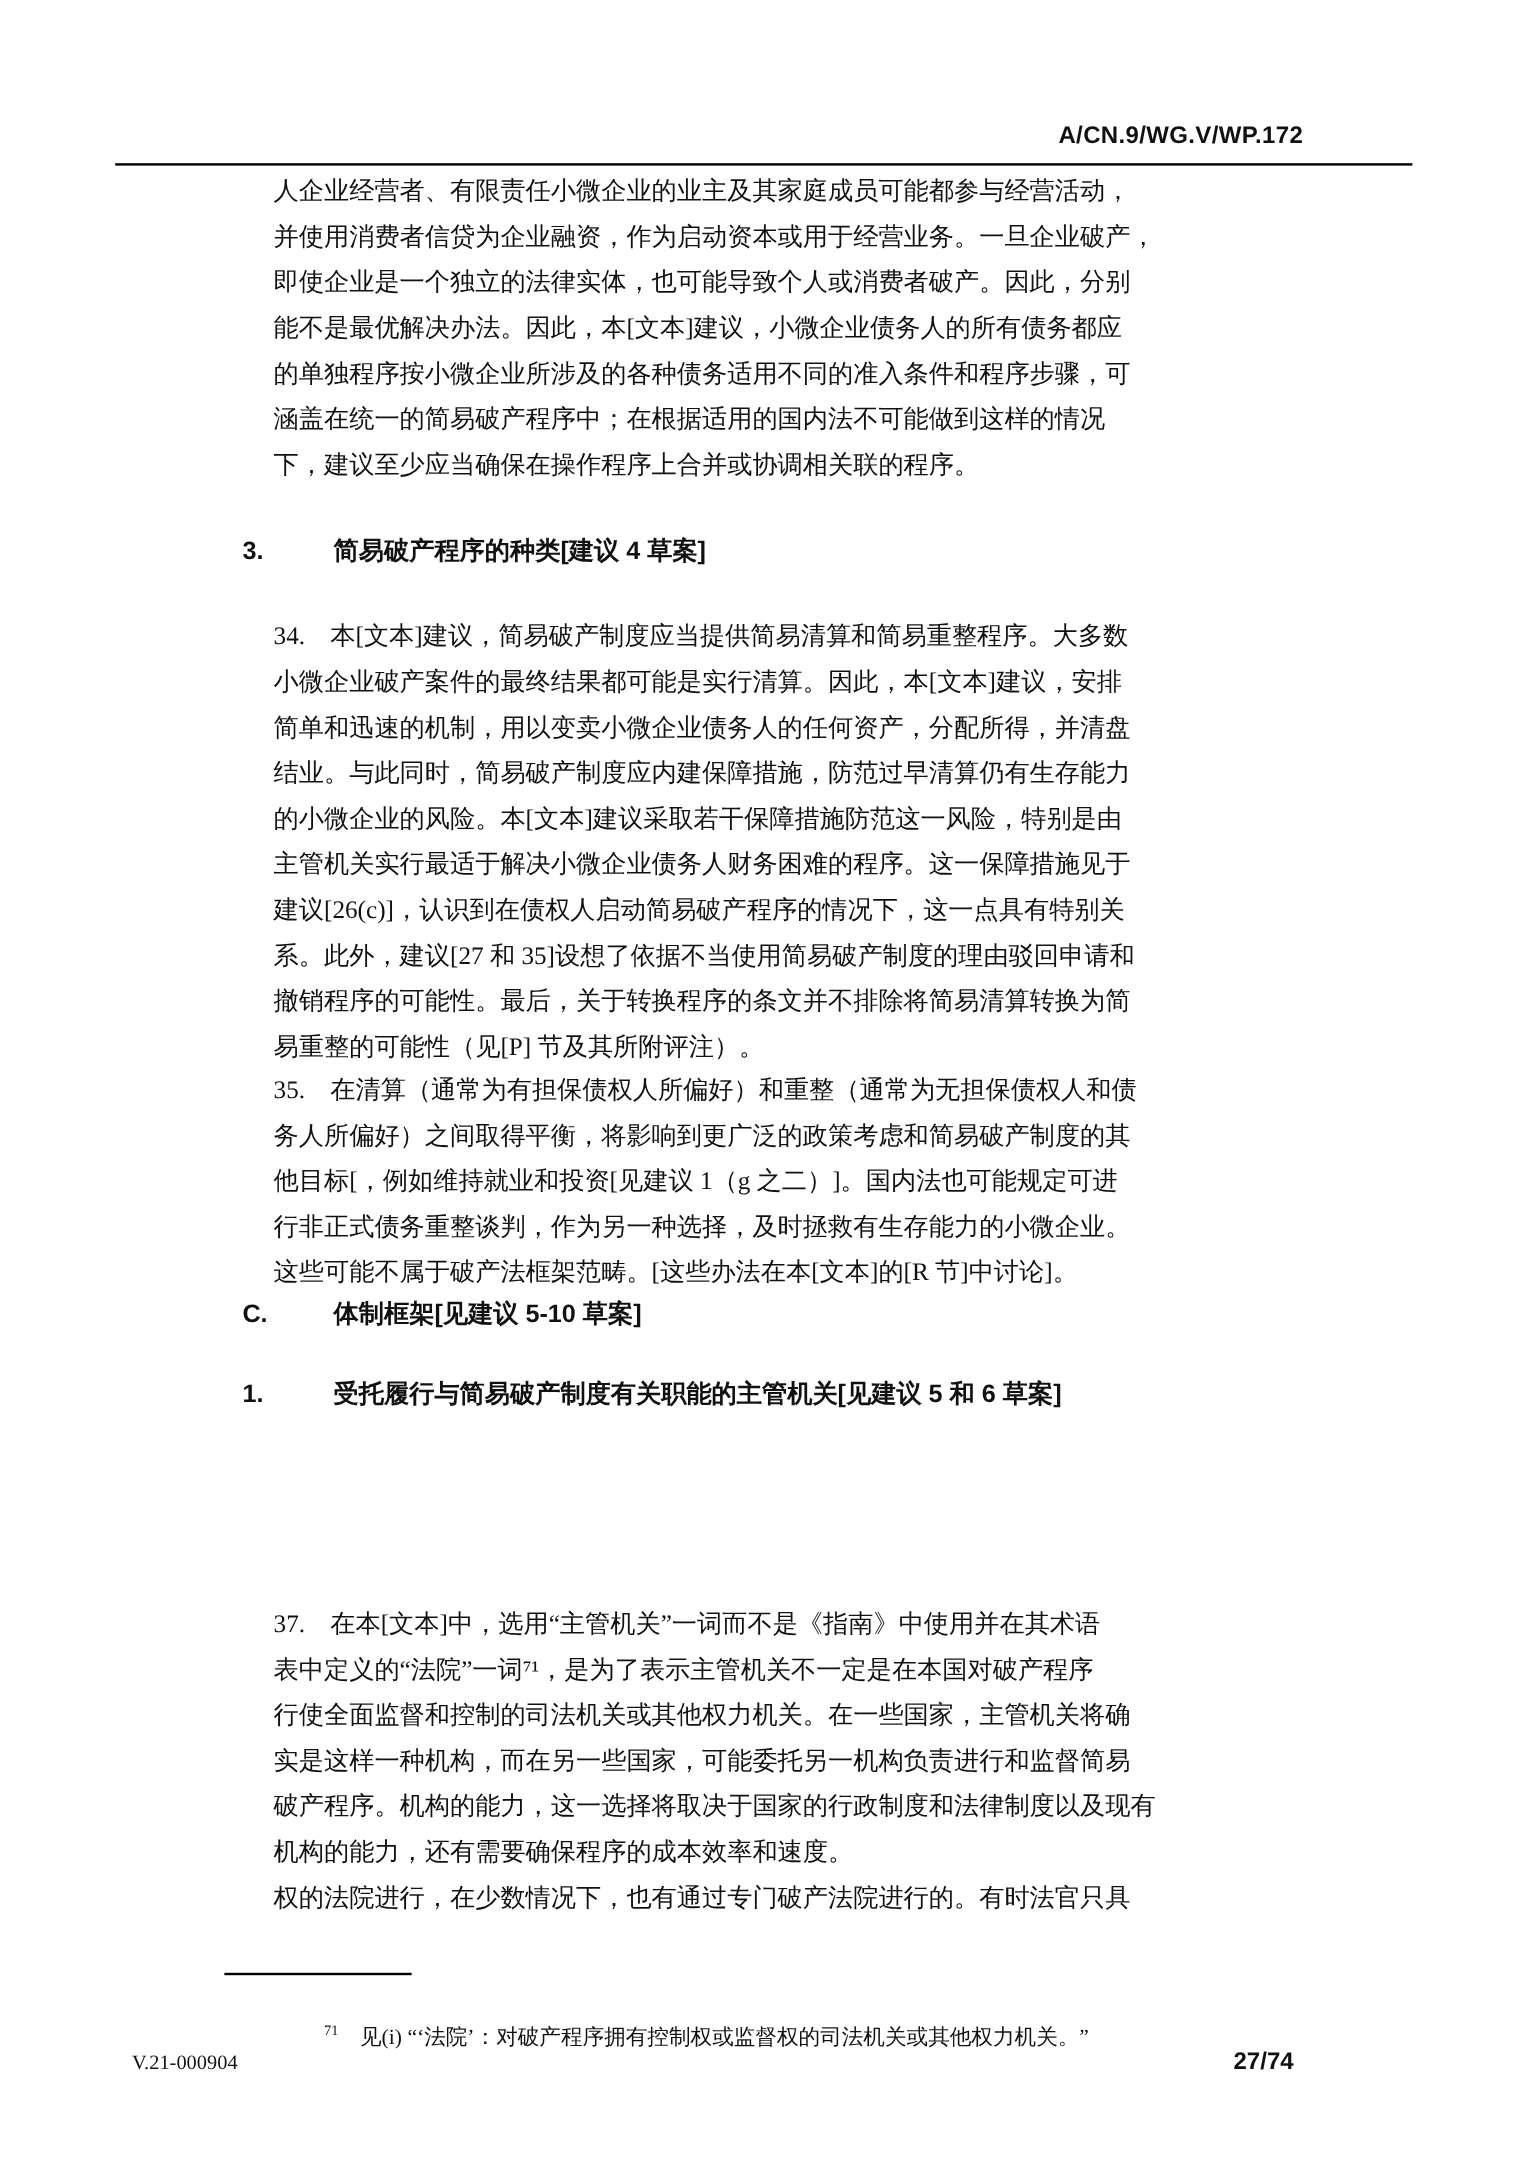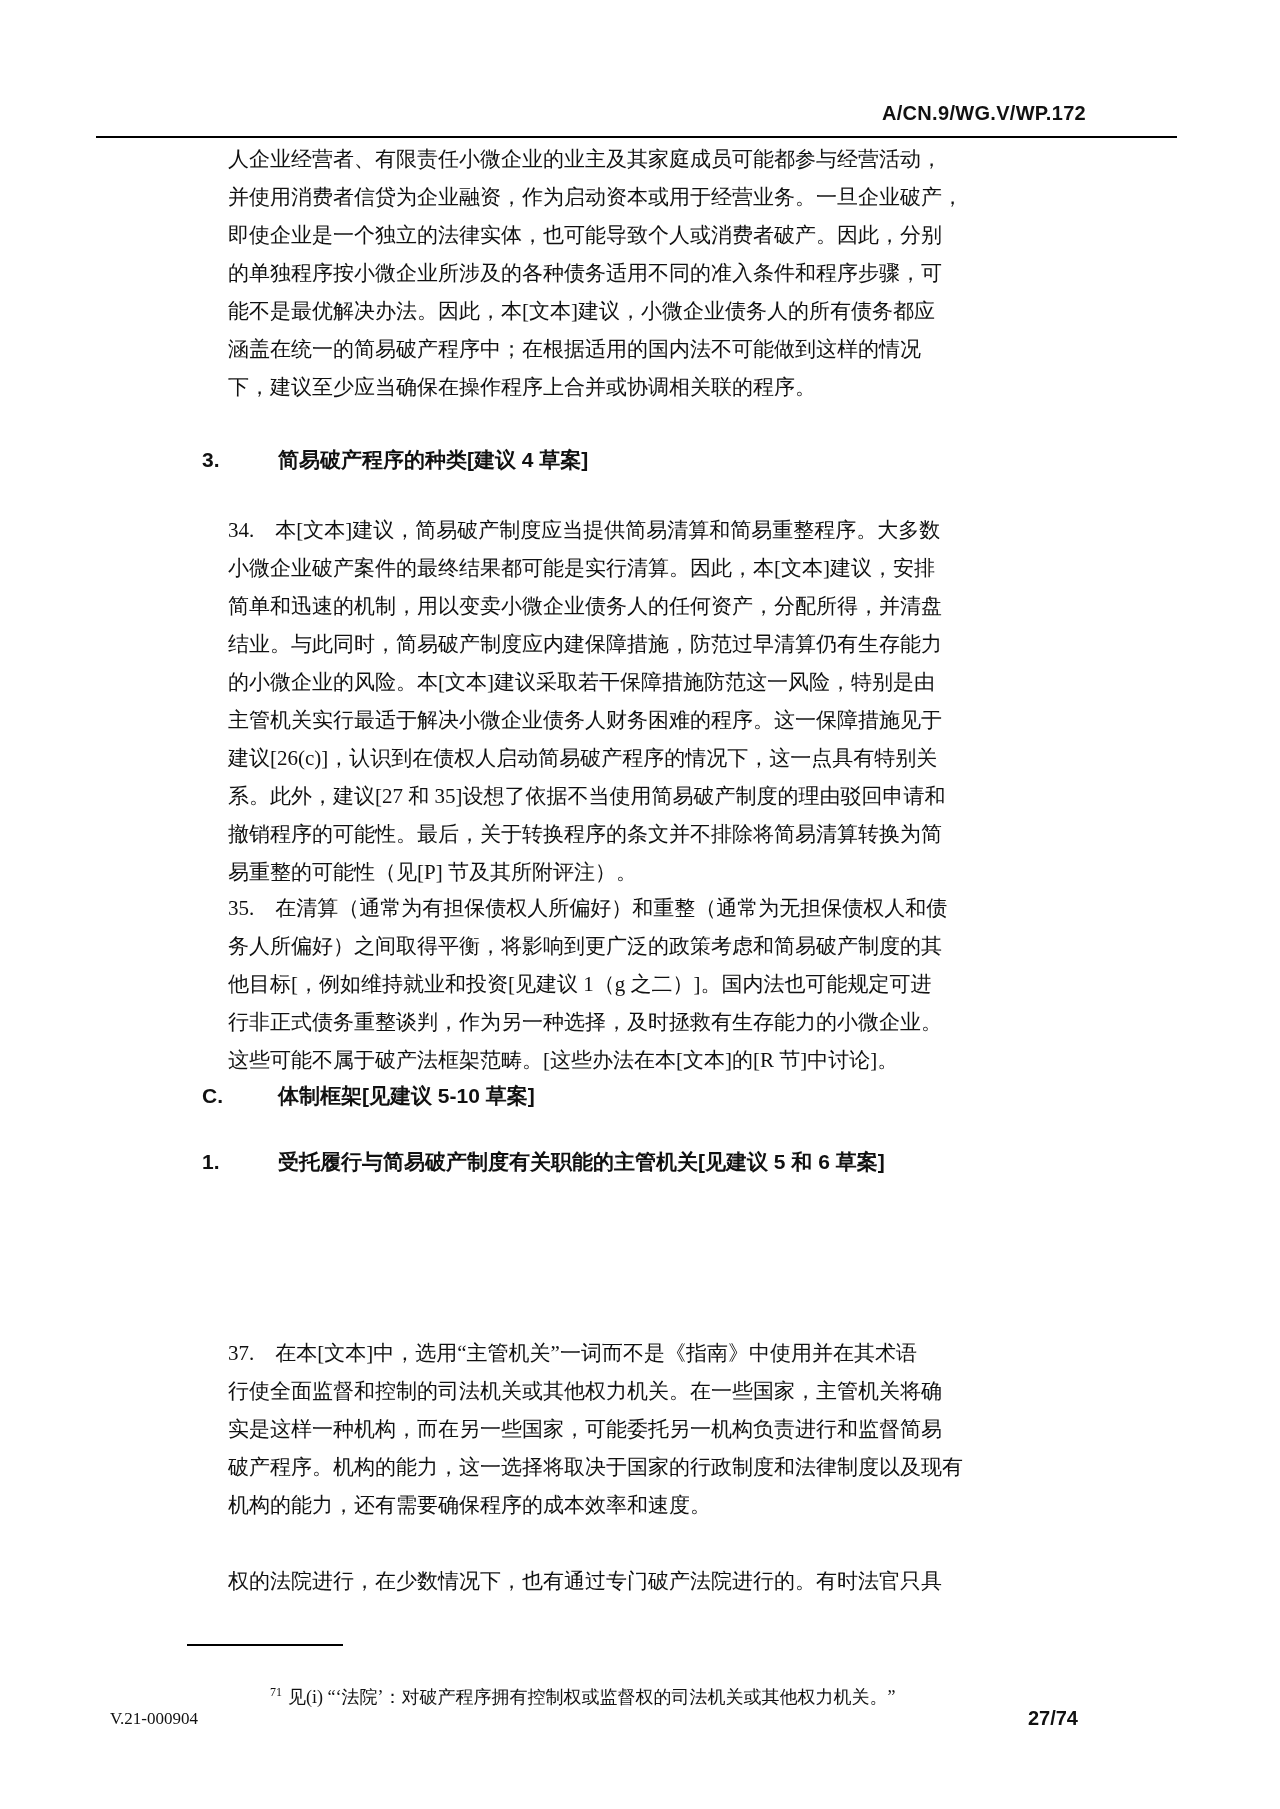--- a/index.html
+++ b/index.html
@@ -75,21 +75,21 @@
     font-size: 18px;
     line-height: 30px;
     white-space: pre;
   }
   .footnote .fn-marker {
     font-size: 12px;
     vertical-align: super;
     line-height: 0;
     margin-left: 39px;
   }
-  .footnote .fn-text { margin-left: 6px; }
+  .footnote .fn-text { margin-left: 18px; }
 
   
   .footer-job {
     position: absolute;
     left: 110px;
     top: 1708px;
     font-size: 17px;
     line-height: 22px;
   }
   .footer-page {
@@ -107,22 +107,22 @@
 
 <div class="page">
 
   <div class="doc-symbol">A/CN.9/WG.V/WP.172</div>
   <div class="header-rule"></div>
 
   <div class="para" style="top:140px">
       <div class="tline">人企业经营者、有限责任小微企业的业主及其家庭成员可能都参与经营活动，</div>
       <div class="tline">并使用消费者信贷为企业融资，作为启动资本或用于经营业务。一旦企业破产，</div>
       <div class="tline">即使企业是一个独立的法律实体，也可能导致个人或消费者破产。因此，分别</div>
+      <div class="tline">能不是最优解决办法。因此，本[文本]建议，小微企业债务人的所有债务都应</div>
       <div class="tline">的单独程序按小微企业所涉及的各种债务适用不同的准入条件和程序步骤，可</div>
-      <div class="tline">能不是最优解决办法。因此，本[文本]建议，小微企业债务人的所有债务都应</div>
       <div class="tline">涵盖在统一的简易破产程序中；在根据适用的国内法不可能做到这样的情况</div>
       <div class="tline">下，建议至少应当确保在操作程序上合并或协调相关联的程序。</div>
     </div>
 
   <div class="heading" style="top:445px">
     <span class="hnum">3.</span>
     <span class="htext">简易破产程序的种类[建议 4 草案]</span>
   </div>
 
   <div class="para" style="top:511px">
@@ -152,20 +152,21 @@
   </div>
 
   <div class="heading" style="top:1147px">
     <span class="hnum">1.</span>
     <span class="htext">受托履行与简易破产制度有关职能的主管机关[见建议 5 和 6 草案]</span>
   </div>
 
 
   <div class="para" style="top:1334px">
       <div class="tline">37.  在本[文本]中，选用“主管机关”一词而不是《指南》中使用并在其术语</div>
+      <div class="tline">表中定义的“法院”一词⁷¹，是为了表示主管机关不一定是在本国对破产程序</div>
       <div class="tline">行使全面监督和控制的司法机关或其他权力机关。在一些国家，主管机关将确</div>
       <div class="tline">实是这样一种机构，而在另一些国家，可能委托另一机构负责进行和监督简易</div>
       <div class="tline">破产程序。机构的能力，这一选择将取决于国家的行政制度和法律制度以及现有</div>
       <div class="tline">机构的能力，还有需要确保程序的成本效率和速度。</div>
     </div>
 
   <div class="para" style="top:1562px">
       <div class="tline">权的法院进行，在少数情况下，也有通过专门破产法院进行的。有时法官只具</div>
     </div>
 

